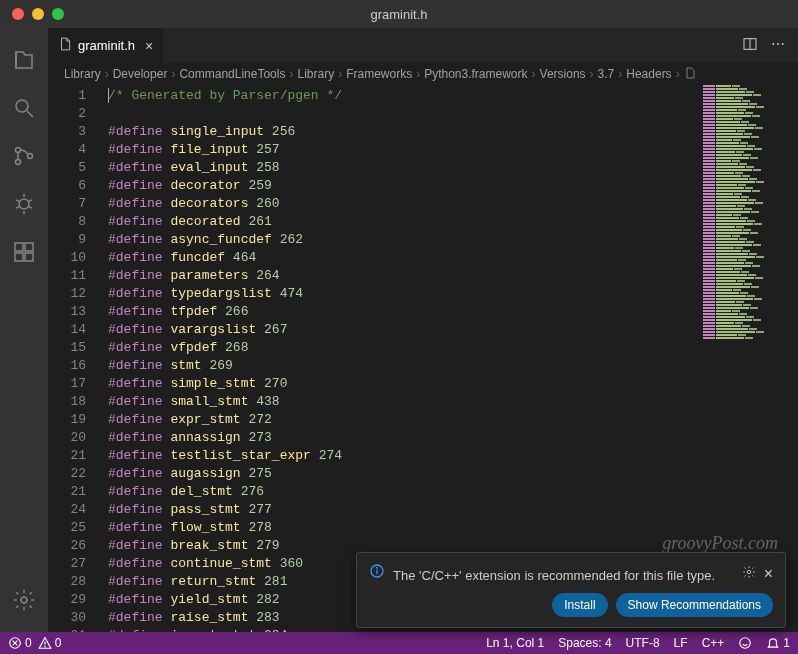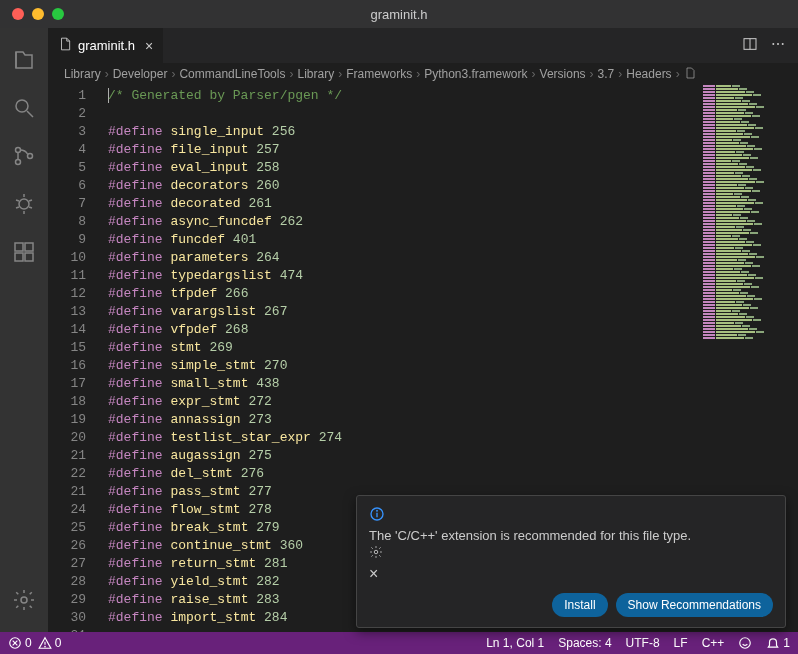--- a/index.html
+++ b/index.html
@@ -47,21 +47,21 @@
 .cursor { display: inline-block; width: 1px; height: 15px; background: #aeafad; vertical-align: middle; margin-right: -1px; }
 
 
 .minimap { position: absolute; right: 10px; top: 0; width: 85px; height: 260px; overflow: hidden; }
 .minimap-inner { display: flex; flex-direction: column; }
 .mm-line { height: 2px; margin-bottom: 1px; display: flex; gap: 1px; }
 .mm-seg { height: 2px; }
 
 
 .notification { position: absolute; right: 12px; bottom: 26px; width: 430px; background: #252526; border: 1px solid #454545; box-shadow: 0 4px 12px rgba(0,0,0,0.5); padding: 10px 12px; border-radius: 3px; z-index: 100; }
-.notif-row { display: flex; align-items: flex-start; gap: 2px; flex-direction: column; }
+.notif-row { display: flex; align-items: flex-end; gap: 8px; }
 .notif-msg { flex: 1; font-size: 13px; color: #ccc; }
 .notif-actions { display: flex; justify-content: flex-end; gap: 8px; margin-top: 10px; }
 .notif-btn { background: #0e639c; color: #fff; border: none; padding: 5px 12px; font-size: 12px; cursor: pointer; border-radius: 12px; }
 .notif-icon-right { color: #ccc; cursor: pointer; }
 
 
 .watermark { position: absolute; right: 20px; bottom: 100px; font-family: Georgia, serif; font-style: italic; font-size: 18px; color: #666; z-index: 5; pointer-events: none; }
 
 
 .statusbar { position: absolute; left: 0; right: 0; bottom: 0; height: 22px; background: #68217a; color: #fff; display: flex; align-items: center; font-size: 12px; padding: 0 8px; }
@@ -215,24 +215,25 @@
         <div class="line">29</div>
         <div class="line">30</div>
         <div class="line">31</div>
       </div>
     <div class="code" id="code">
         <div class="line"><span class="cursor"></span><span class="comment">/* Generated by Parser/pgen */</span></div>
         <div class="line"></div>
         <div class="line"><span class="keyword">#define</span> <span class="name">single_input</span> <span class="num">256</span></div>
         <div class="line"><span class="keyword">#define</span> <span class="name">file_input</span> <span class="num">257</span></div>
         <div class="line"><span class="keyword">#define</span> <span class="name">eval_input</span> <span class="num">258</span></div>
+        <div class="line"><span class="keyword">#define</span> <span class="name">decorator</span> <span class="num">259</span></div>
         <div class="line"><span class="keyword">#define</span> <span class="name">decorators</span> <span class="num">260</span></div>
         <div class="line"><span class="keyword">#define</span> <span class="name">decorated</span> <span class="num">261</span></div>
         <div class="line"><span class="keyword">#define</span> <span class="name">async_funcdef</span> <span class="num">262</span></div>
-        <div class="line"><span class="keyword">#define</span> <span class="name">funcdef</span> <span class="num">401</span></div>
+        <div class="line"><span class="keyword">#define</span> <span class="name">funcdef</span> <span class="num">464</span></div>
         <div class="line"><span class="keyword">#define</span> <span class="name">parameters</span> <span class="num">264</span></div>
         <div class="line"><span class="keyword">#define</span> <span class="name">typedargslist</span> <span class="num">474</span></div>
         <div class="line"><span class="keyword">#define</span> <span class="name">tfpdef</span> <span class="num">266</span></div>
         <div class="line"><span class="keyword">#define</span> <span class="name">varargslist</span> <span class="num">267</span></div>
         <div class="line"><span class="keyword">#define</span> <span class="name">vfpdef</span> <span class="num">268</span></div>
         <div class="line"><span class="keyword">#define</span> <span class="name">stmt</span> <span class="num">269</span></div>
         <div class="line"><span class="keyword">#define</span> <span class="name">simple_stmt</span> <span class="num">270</span></div>
         <div class="line"><span class="keyword">#define</span> <span class="name">small_stmt</span> <span class="num">438</span></div>
         <div class="line"><span class="keyword">#define</span> <span class="name">expr_stmt</span> <span class="num">272</span></div>
         <div class="line"><span class="keyword">#define</span> <span class="name">annassign</span> <span class="num">273</span></div>

